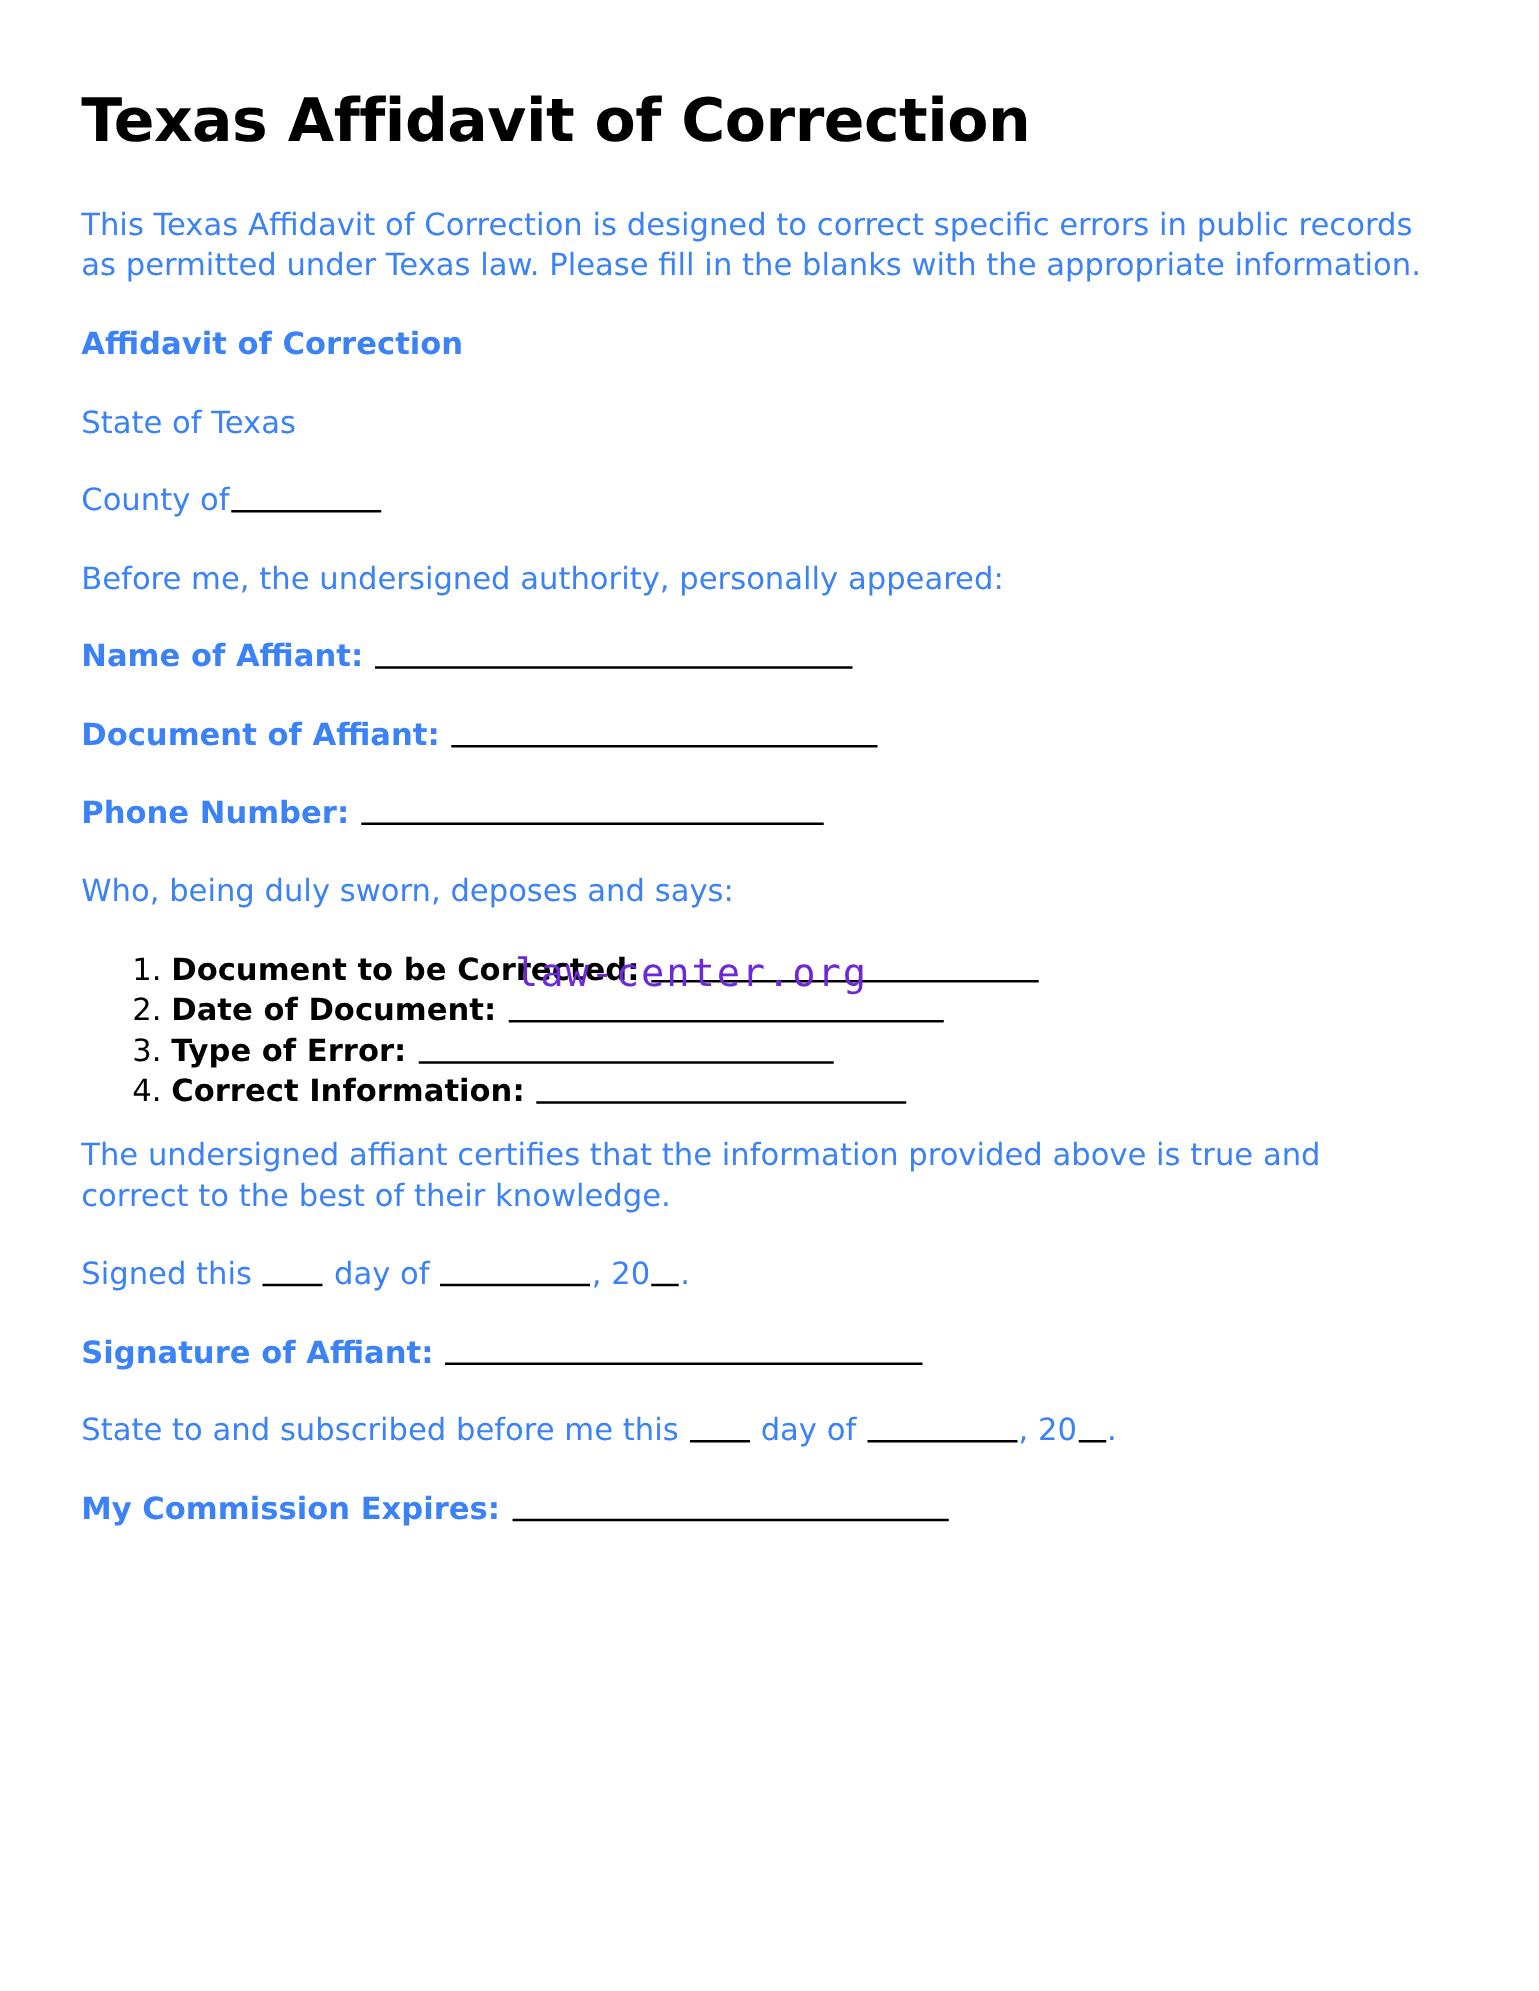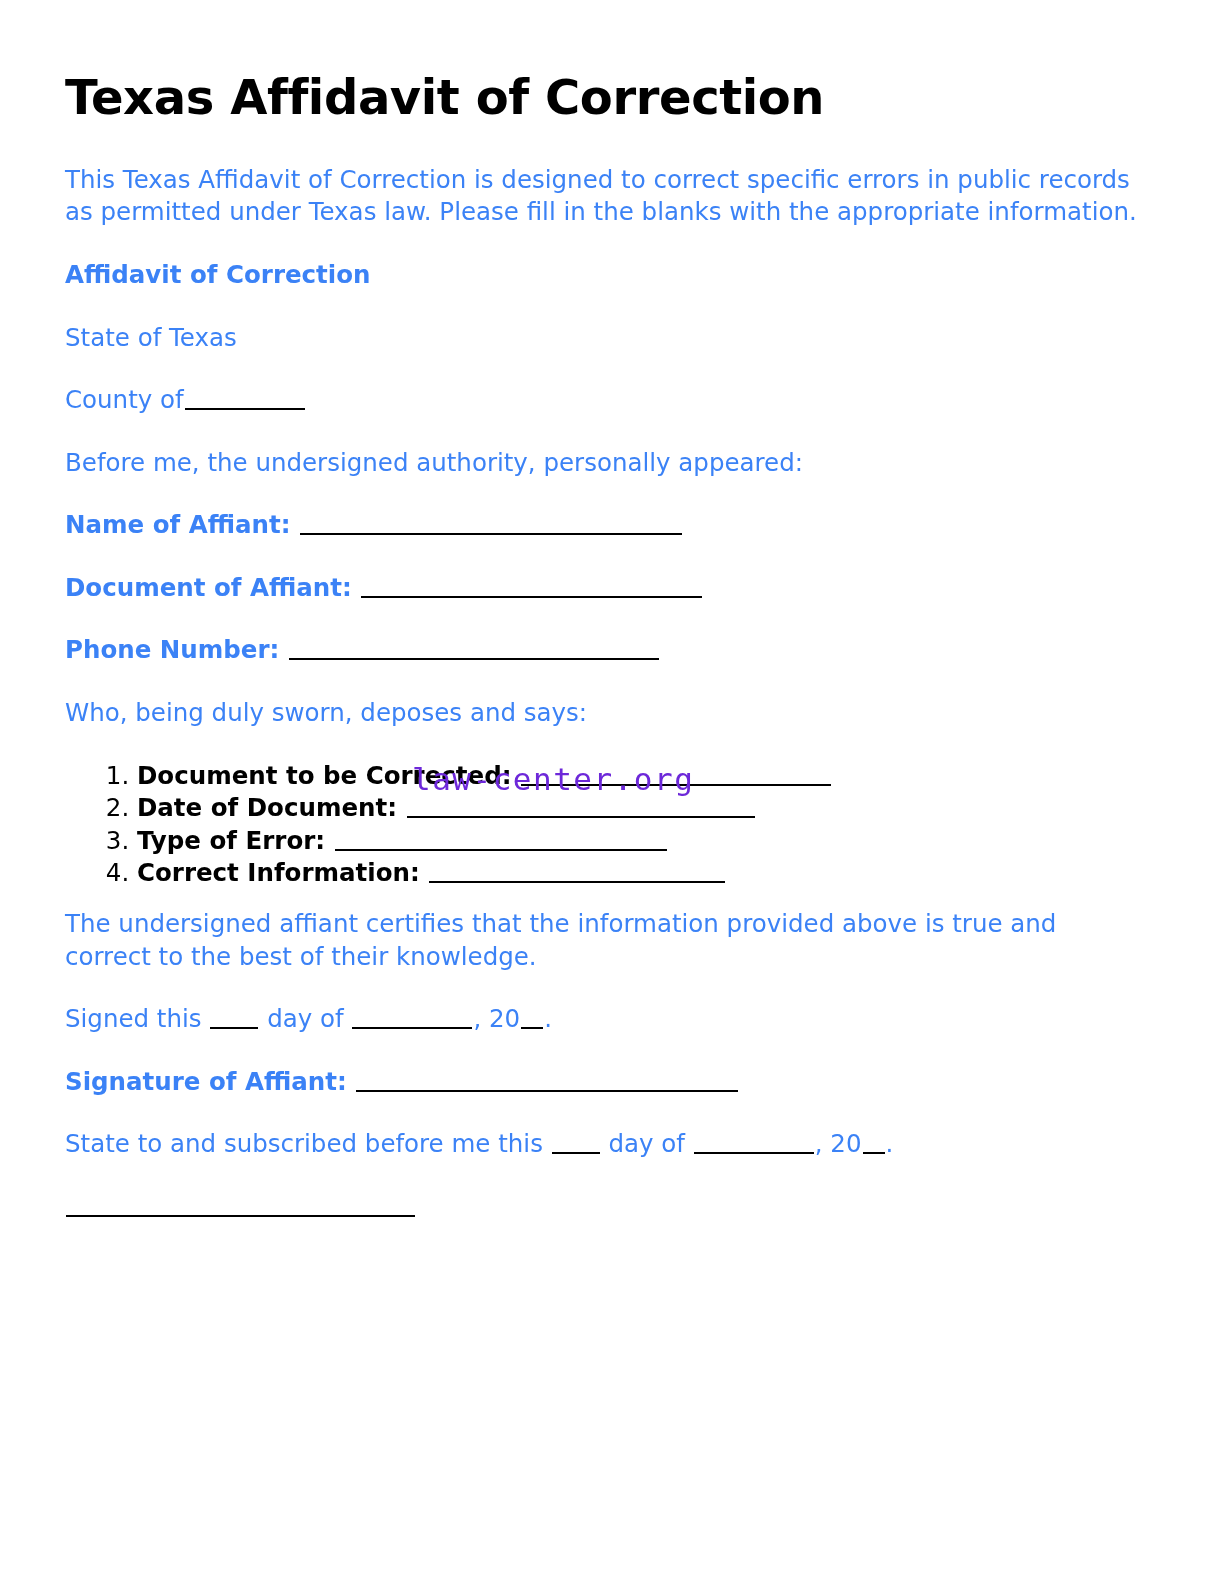--- a/index.html
+++ b/index.html
@@ -182,20 +182,21 @@
 
     <p class="para">
       <span>State to and subscribed before me this</span>
       <span class="blank w-day"></span>
       <span>day of</span>
       <span class="blank w-month"></span><span>, 20</span><span class="blank w-yr"></span><span>.</span>
     </p>
 
 
     <p class="para bold">
+      <span>My Commission Expires:</span>
       <span class="blank w-commexp"></span>
     </p>
 
   </div>
 
   <div class="watermark">law-center.org</div>
 
 </div>
 
 </body></html>

